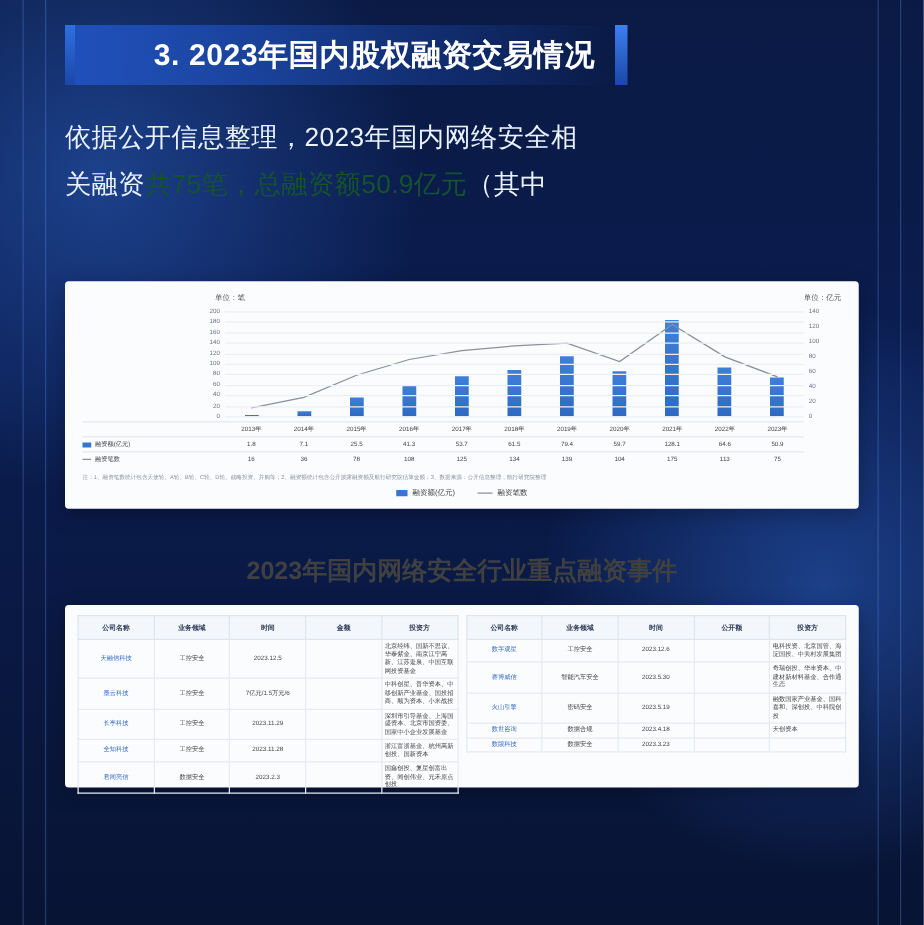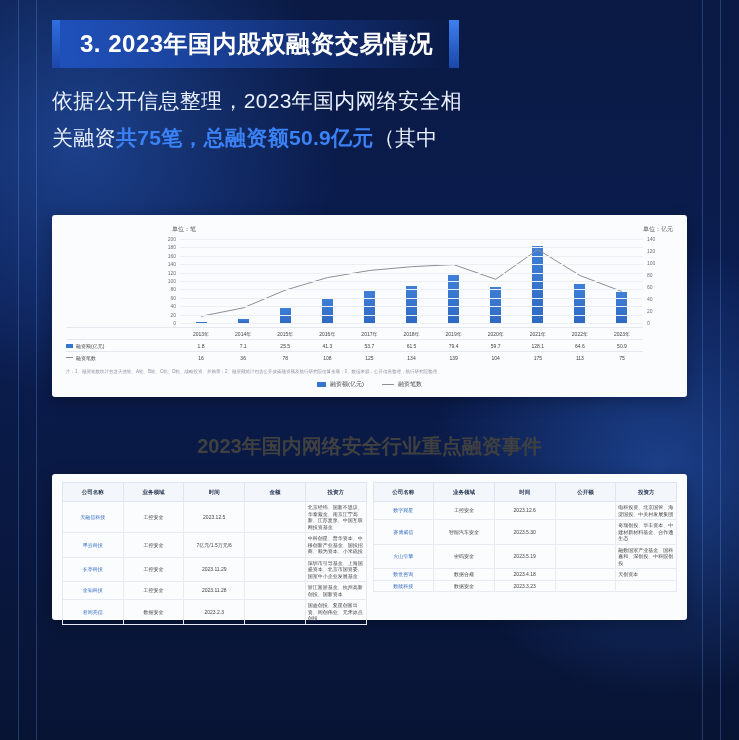--- a/index.html
+++ b/index.html
@@ -41,34 +41,35 @@
   }
   .title-block {
     flex:0 0 auto;
     display:flex; align-items:center;
     padding:0 16px 0 20px;
     background:linear-gradient(90deg, rgba(32,82,190,.95) 0%, rgba(22,58,140,.55) 70%, rgba(14,34,90,0) 100%);
   }
   .title-text {
     font-size:24px; font-weight:bold; letter-spacing:.5px; color:#ffffff;
     white-space:nowrap;
+    margin-left:43px;
   }
   .title-bar-right {
     width:10px; background:linear-gradient(180deg,#3d7ff0,#1b47a8);
   }
 
   
   .para {
-    margin-top:14px;
+    margin-top:24px;
     font-size:21px;
     line-height:37px;
     color:#eaf1ff;
     letter-spacing:.3px;
   }
-  .para b { color:#3b82f6; font-weight:bold; }
+  .para b { color:#14532d; font-weight:normal; }
 
   
   .card {
     background:#fbfcfe;
     border-radius:3px;
     margin-top:22px;
     box-shadow:0 4px 16px rgba(0,0,0,.28);
     color:#333;
     position:relative;
   }

